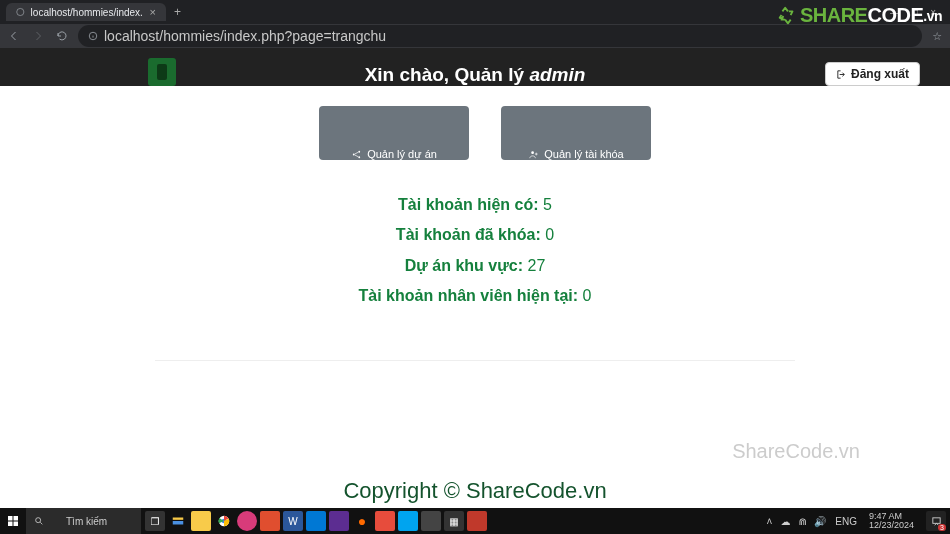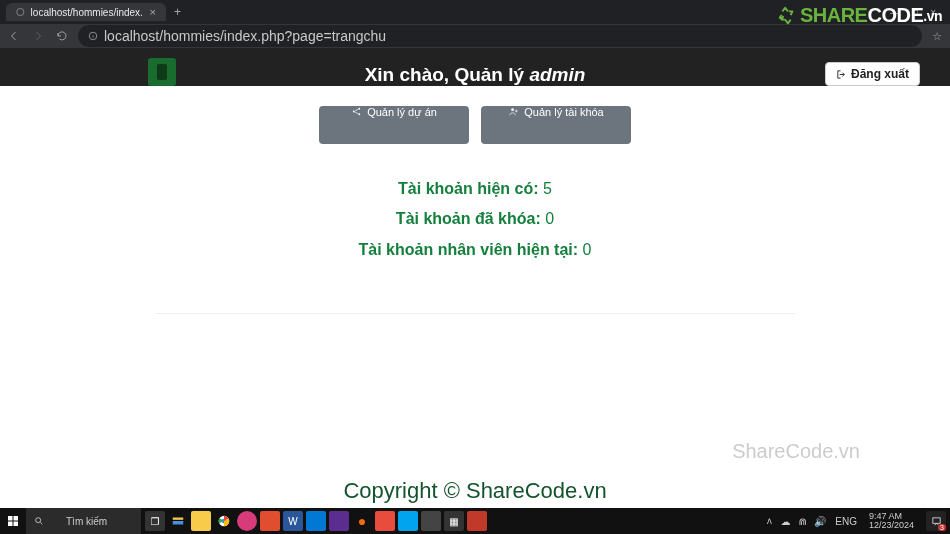--- a/index.html
+++ b/index.html
@@ -33,21 +33,21 @@
 .app-logo { width: 28px; height: 28px; background: #1a6b2e; border-radius: 3px; display: flex; align-items: center; justify-content: center; font-size: 14px; position: absolute; left: 148px;}
 .app-logo-inner { width: 10px; height: 16px; background: #0d3a17; border-radius: 2px; position: relative;}
 .app-title { margin: 0 auto; font-size: 19px; font-weight: 600; }
 .app-title .italic { font-style: italic; font-weight: 600; }
 .logout-btn { position: absolute; right: 30px; background: #fff; color: #222; border: 1px solid #ccc; border-radius: 4px; padding: 4px 10px; font-size: 12px; font-weight: 600; cursor: pointer; display: flex; align-items: center; gap: 4px;}
 .logout-btn svg { width: 11px; height: 11px; }
 
 
 .content { background: #fff; padding: 20px 0 0 0; }
 .btn-row { display: flex; justify-content: center; gap: 12px; margin-bottom: 30px; }
-.big-btn { background: #6c757d; color: #fff; border: none; border-radius: 4px; width: 150px; height: 38px; font-size: 11px; display: flex; align-items: flex-start; justify-content: center; gap: 5px; cursor: pointer; }
+.big-btn { background: #6c757d; color: #fff; border: none; border-radius: 4px; width: 150px; height: 54px; font-size: 11px; display: flex; align-items: flex-end; justify-content: center; gap: 5px; cursor: pointer; margin-left: 20px; }
 .big-btn svg { width: 11px; height: 11px; fill: #fff; }
 
 .stats { text-align: center; font-size: 16px; line-height: 1.9; color: #15803d; padding-bottom: 30px; }
 .stats .label { font-weight: 700; }
 .stats-wrap { margin: 0 155px; box-shadow: 0 1px 0 #eee; padding-bottom: 18px;}
 
 
 .wm1 { position: absolute; right: 90px; top: 440px; color: #ccc; font-size: 20px; font-family: Arial; }
 .wm2 { position: absolute; left: 50%; transform: translateX(-50%); bottom: 30px; color: #14532d; font-size: 22px; font-family: Arial; }
 
@@ -149,20 +149,21 @@
           <path d="M4 20c0-3 3-5 6-5s6 2 6 5M18 8v6M15 11h6" stroke="#fff" stroke-width="1.5" fill="none"></path>
         </svg>
       <span>Quản lý tài khóa</span>
     </button>
   </div>
 
   <div class="stats-wrap">
     <div class="stats">
       <div><span class="label">Tài khoản hiện có:</span> <span>5</span></div>
       <div><span class="label">Tài khoản đã khóa:</span> <span>0</span></div>
+      <div><span class="label">Dự án khu vực:</span> <span>27</span></div>
       <div><span class="label">Tài khoản nhân viên hiện tại:</span> <span>0</span></div>
     </div>
   </div>
 </div>
 
 <div class="wm1">ShareCode.vn</div>
 <div class="wm2">Copyright © ShareCode.vn</div>
 
 <div class="taskbar">
   <div class="start">

